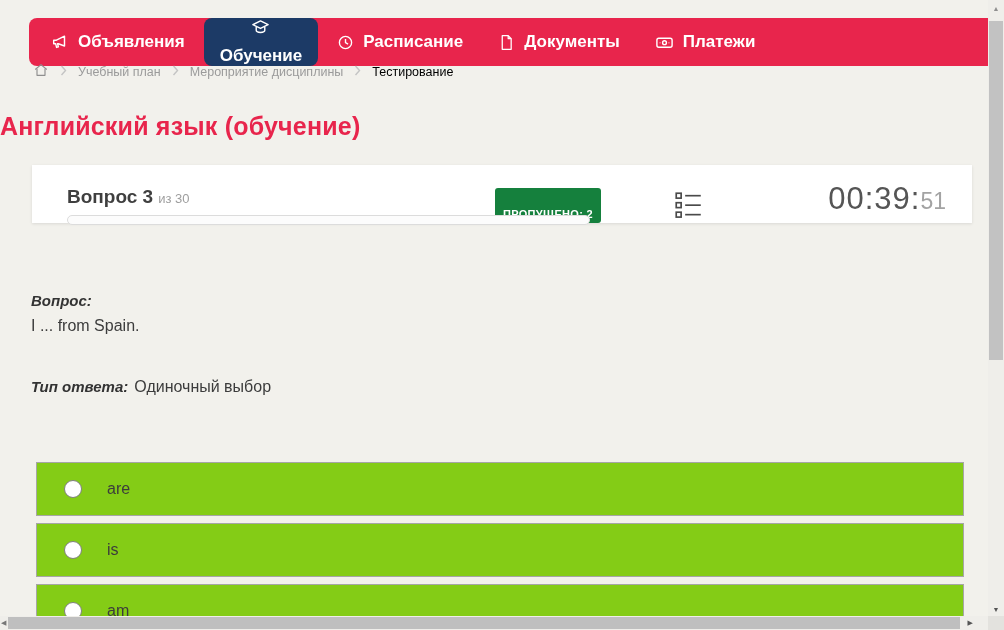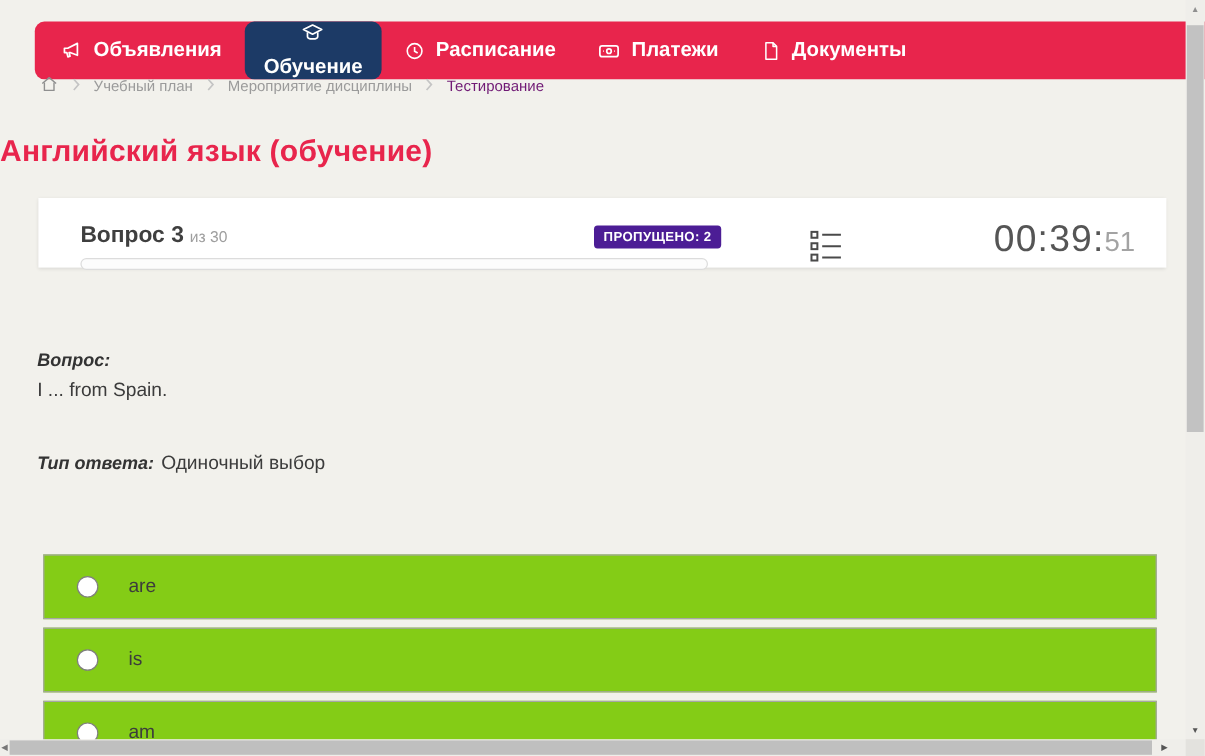--- a/index.html
+++ b/index.html
@@ -20,36 +20,36 @@
   }
   .nav-item.active{background:#1c3a66;flex-direction:column;}
   .nav-item svg{display:block;}
   .chev{margin-left:6px;}
   
   .breadcrumb{
     position:absolute;left:33px;top:62px;display:flex;align-items:center;
     gap:11px;font-size:12.5px;color:#9b9b9b;
   }
   .breadcrumb .crumb{cursor:pointer;}
-  .breadcrumb .current{color:#701a75;}
+  .breadcrumb .current{color:#000000;}
   
   .page-title{
     position:absolute;left:0;top:112px;width:970px;text-align:left;
     font-size:25px;font-weight:bold;color:#e8254c;letter-spacing:.2px;
   }
   
   .card{
     position:absolute;left:32px;top:165px;width:940px;height:58px;
     background:#ffffff;box-shadow:0 1px 3px rgba(0,0,0,.10);
   }
   .qnum{position:absolute;left:35px;top:21px;font-size:19px;color:#3f3f3f;}
   .qnum .of{font-size:13px;color:#9e9e9e;font-weight:normal;margin-left:5px;}
   .badge{
-    position:absolute;left:463px;top:23px;background:#4c1d95;color:#fff;
-    font-size:11px;font-weight:bold;padding:4px 8px 3px;border-radius:3px;
+    position:absolute;left:463px;top:23px;background:#15803d;color:#fff;
+    font-size:11px;font-weight:bold;padding:20px 8px 3px;border-radius:3px;
     letter-spacing:.3px;
   }
   .progress{
     position:absolute;left:35px;top:50px;width:521px;height:8px;
     border:1px solid #dcdcdc;border-radius:5px;background:#fcfcfc;overflow:hidden;
   }
   .progress .fill{height:100%;background:#e8254c;width:0;}
   .list-btn{position:absolute;left:643px;top:26px;cursor:pointer;}
   .timer{
     position:absolute;right:26px;top:16px;font-size:31px;font-weight:300;
@@ -136,37 +136,37 @@
       <svg width="17" height="17" viewBox="0 0 20 20" fill="none" stroke="#fff" stroke-width="1.6">
           <circle cx="10" cy="10" r="7.2"></circle>
           <path d="M10 6v4.2l3 1.8"></path>
         </svg>
     </span>
     <span>Расписание</span>
   </div>
 
   <div class="nav-item">
     <span>
+      <svg width="17" height="17" viewBox="0 0 20 20" fill="none" stroke="#fff" stroke-width="1.5" stroke-linejoin="round">
+          <path d="M5 2h7l3.5 3.5V18H5V2z"></path>
+          <path d="M12 2v3.5h3.5"></path>
+        </svg>
+    </span>
+    <span>Документы</span>
+  </div>
+
+  <div class="nav-item">
+    <span>
       <svg width="19" height="19" viewBox="0 0 20 20" fill="none" stroke="#fff" stroke-width="1.5">
           <rect x="2" y="5.5" width="16" height="9.5" rx="2"></rect>
           <circle cx="10" cy="10.2" r="2"></circle>
           <path d="M5 10.2h.6M14.4 10.2h.6"></path>
         </svg>
     </span>
     <span>Платежи</span>
-  </div>
-
-  <div class="nav-item">
-    <span>
-      <svg width="17" height="17" viewBox="0 0 20 20" fill="none" stroke="#fff" stroke-width="1.5" stroke-linejoin="round">
-          <path d="M5 2h7l3.5 3.5V18H5V2z"></path>
-          <path d="M12 2v3.5h3.5"></path>
-        </svg>
-    </span>
-    <span>Документы</span>
   </div>
 
 </div>
 
 <div class="breadcrumb">
   <span>
     <svg width="16" height="16" viewBox="0 0 18 18" fill="none" stroke="#8f8f8f" stroke-width="1.3" stroke-linejoin="round">
         <path d="M2.5 8.5L9 3l6.5 5.5"></path>
         <path d="M4.5 7.5V15h9V7.5"></path>
       </svg>

